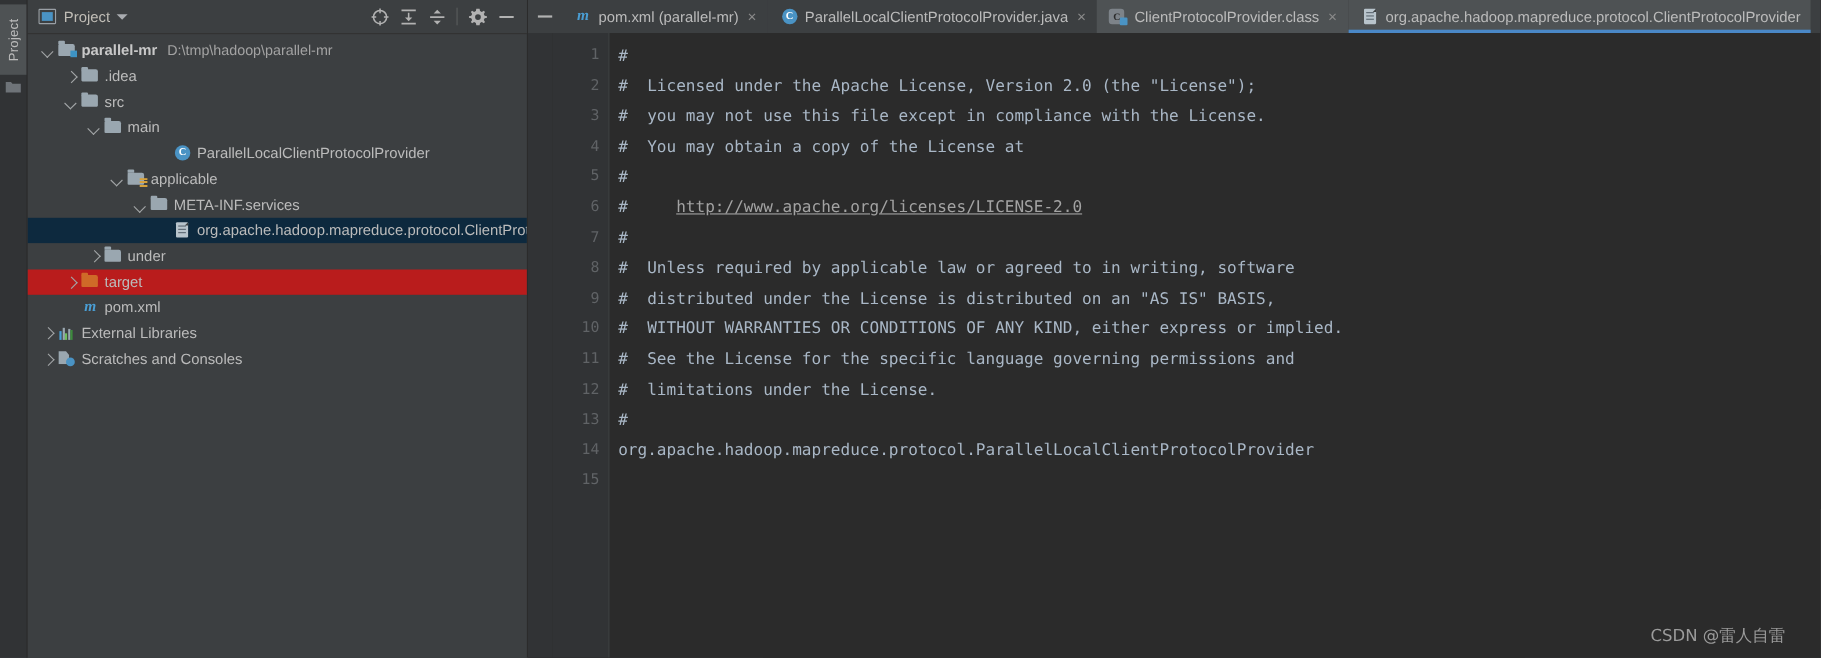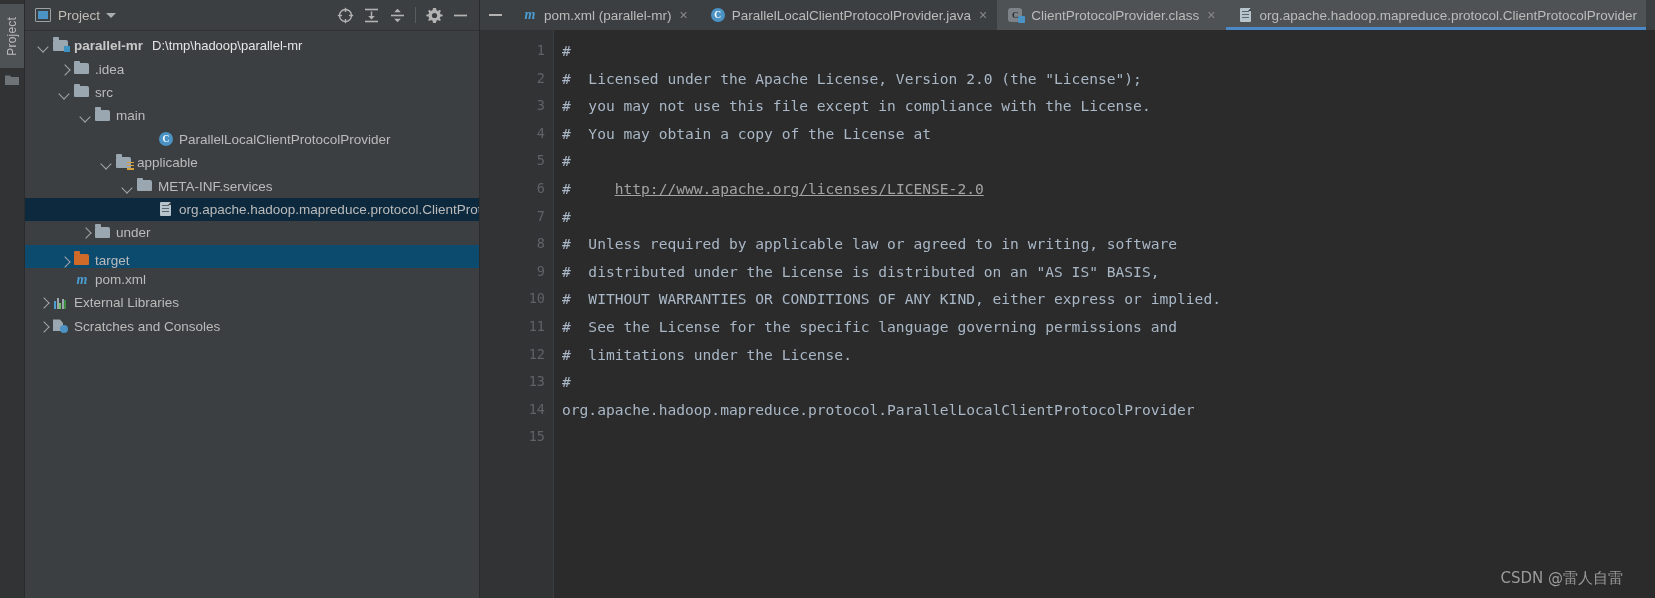--- a/index.html
+++ b/index.html
@@ -132,22 +132,21 @@
     font-size: 13.5px;
     color: #bbbbbb;
     white-space: nowrap;
     cursor: pointer;
     position: relative;
   }
   .tree-row.selected {
     background: #0d293e;
   }
   .tree-row.highlight {
-    background: #0c4a6e;
-    align-items: flex-end;
+    background: #b91c1c;
   }
   .arrow {
     width: 13px; height: 13px;
     flex: 0 0 13px;
     position: relative;
     margin-right: 2px;
     cursor: pointer;
   }
   .arrow.expanded::before {
     content: "";
@@ -169,21 +168,21 @@
   }
   .ticon {
     width: 17px; height: 16px;
     flex: 0 0 17px;
     margin-right: 5px;
     position: relative;
     display: inline-block;
   }
   .tlabel { color: #bbbbbb; }
   .tlabel.bold { font-weight: bold; color: #c8c8c8; }
-  .tpath { color: #e5e5e5; margin-left: 9px; font-size: 13px; }
+  .tpath { color: #a3a3a3; margin-left: 9px; font-size: 13px; }
 
   
   .folder {
     position: absolute;
     left: 1px; top: 2px;
     width: 15px; height: 11px;
     background: #9aa7b0;
     border-radius: 1px 2px 1px 1px;
   }
   .folder::before {

